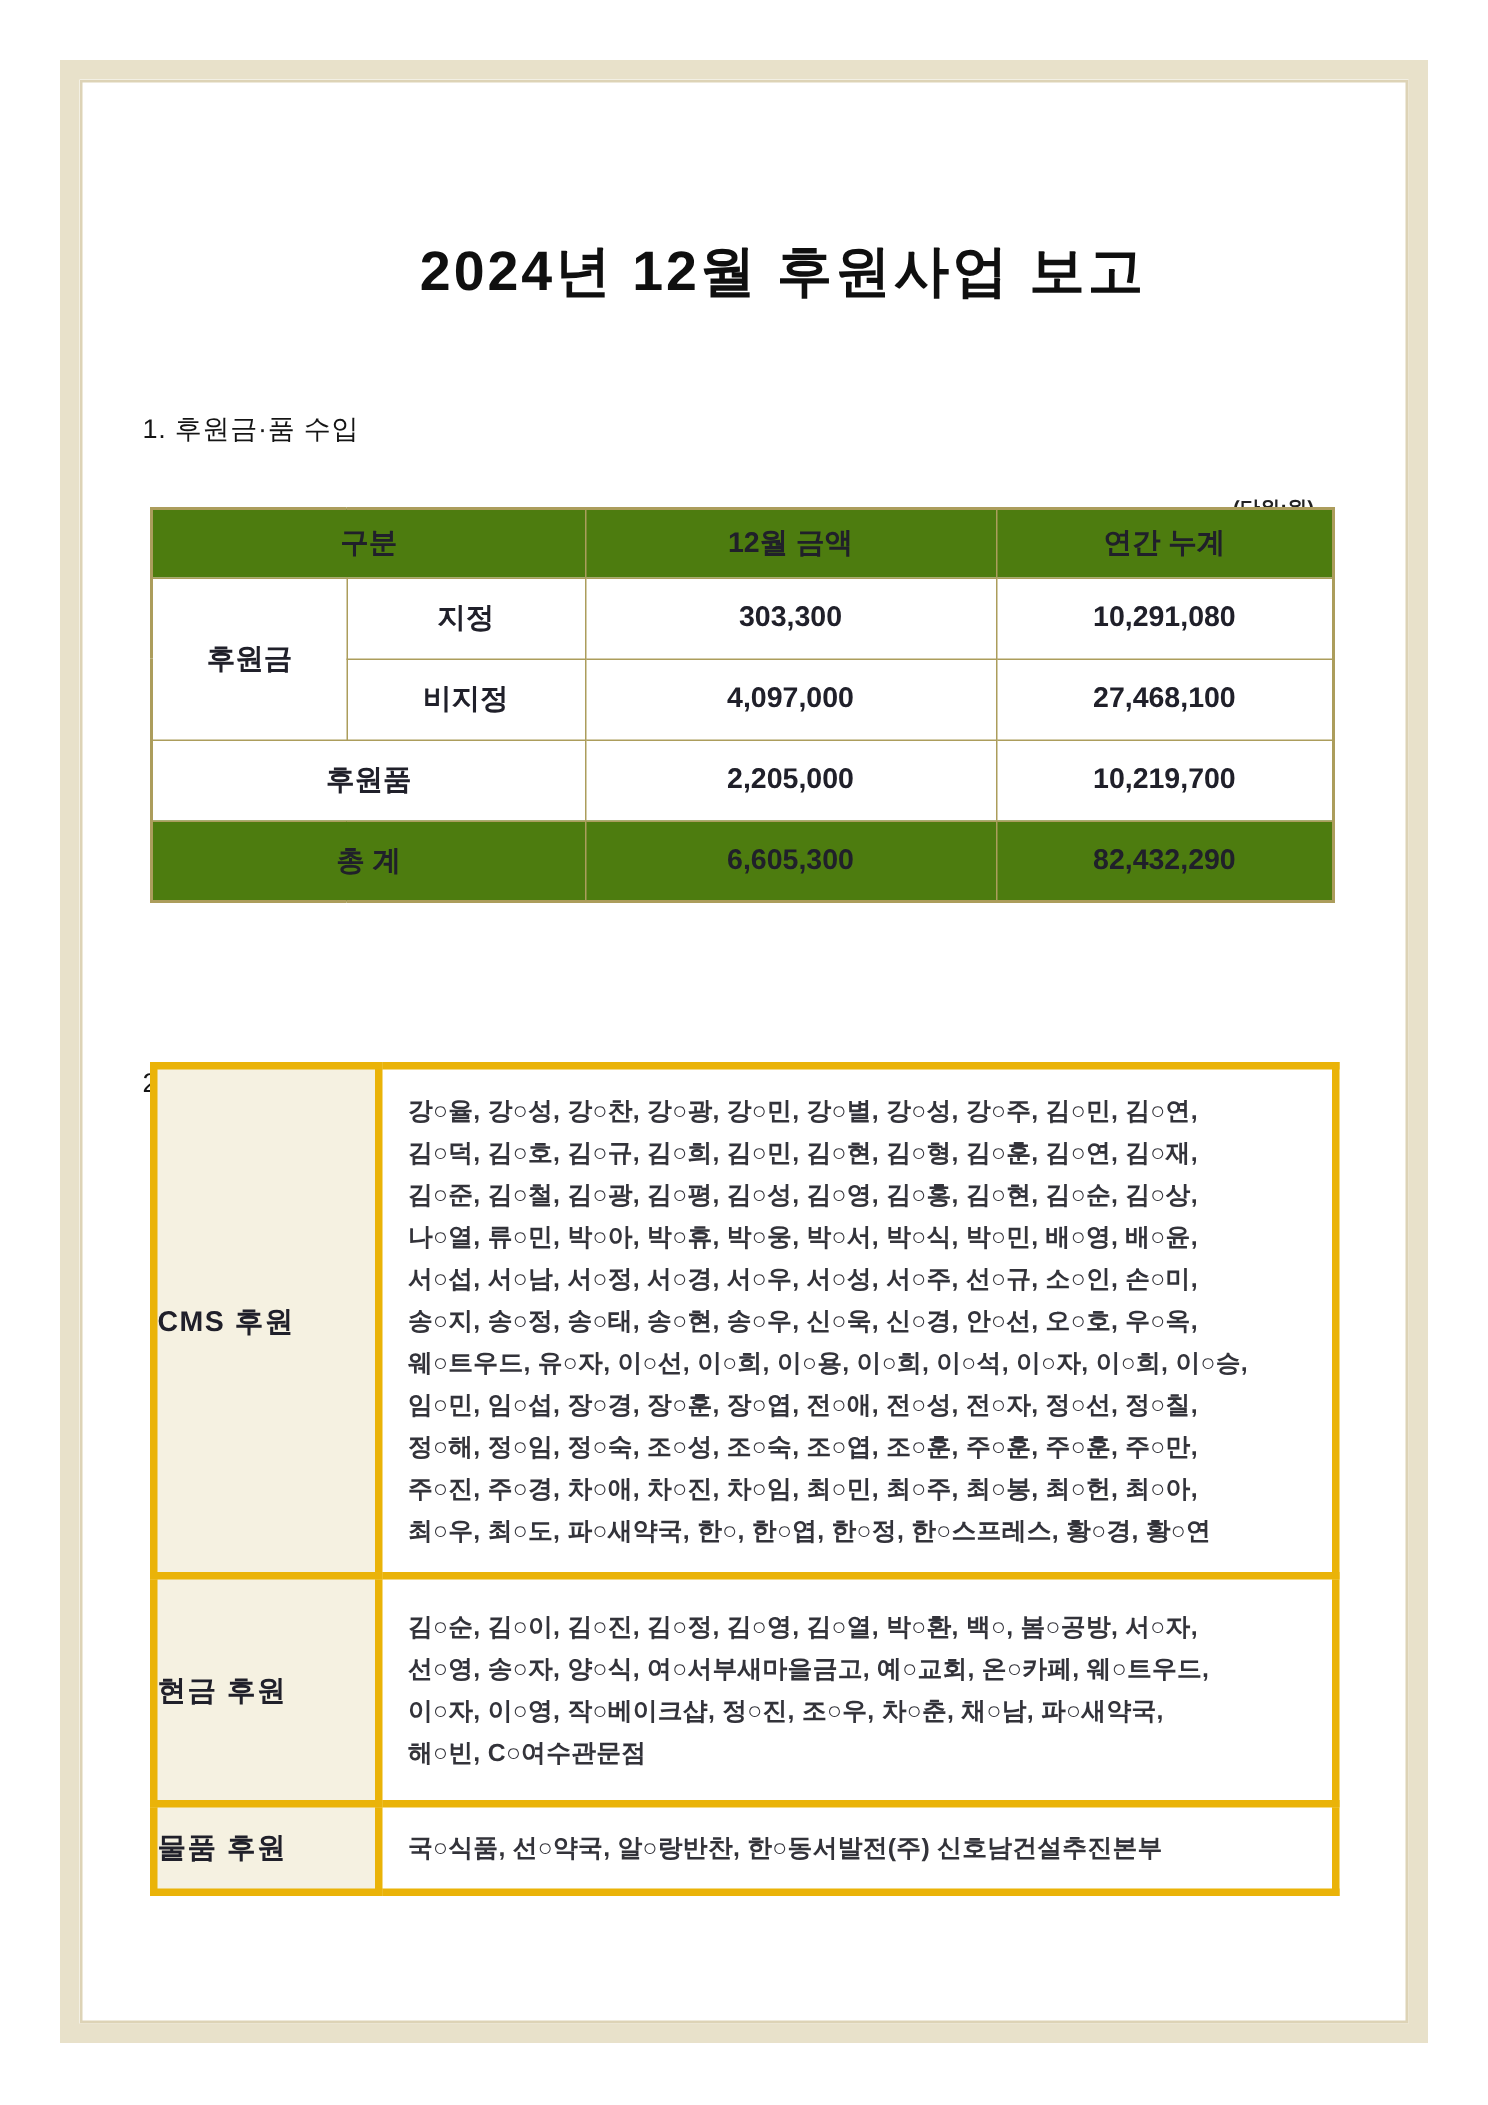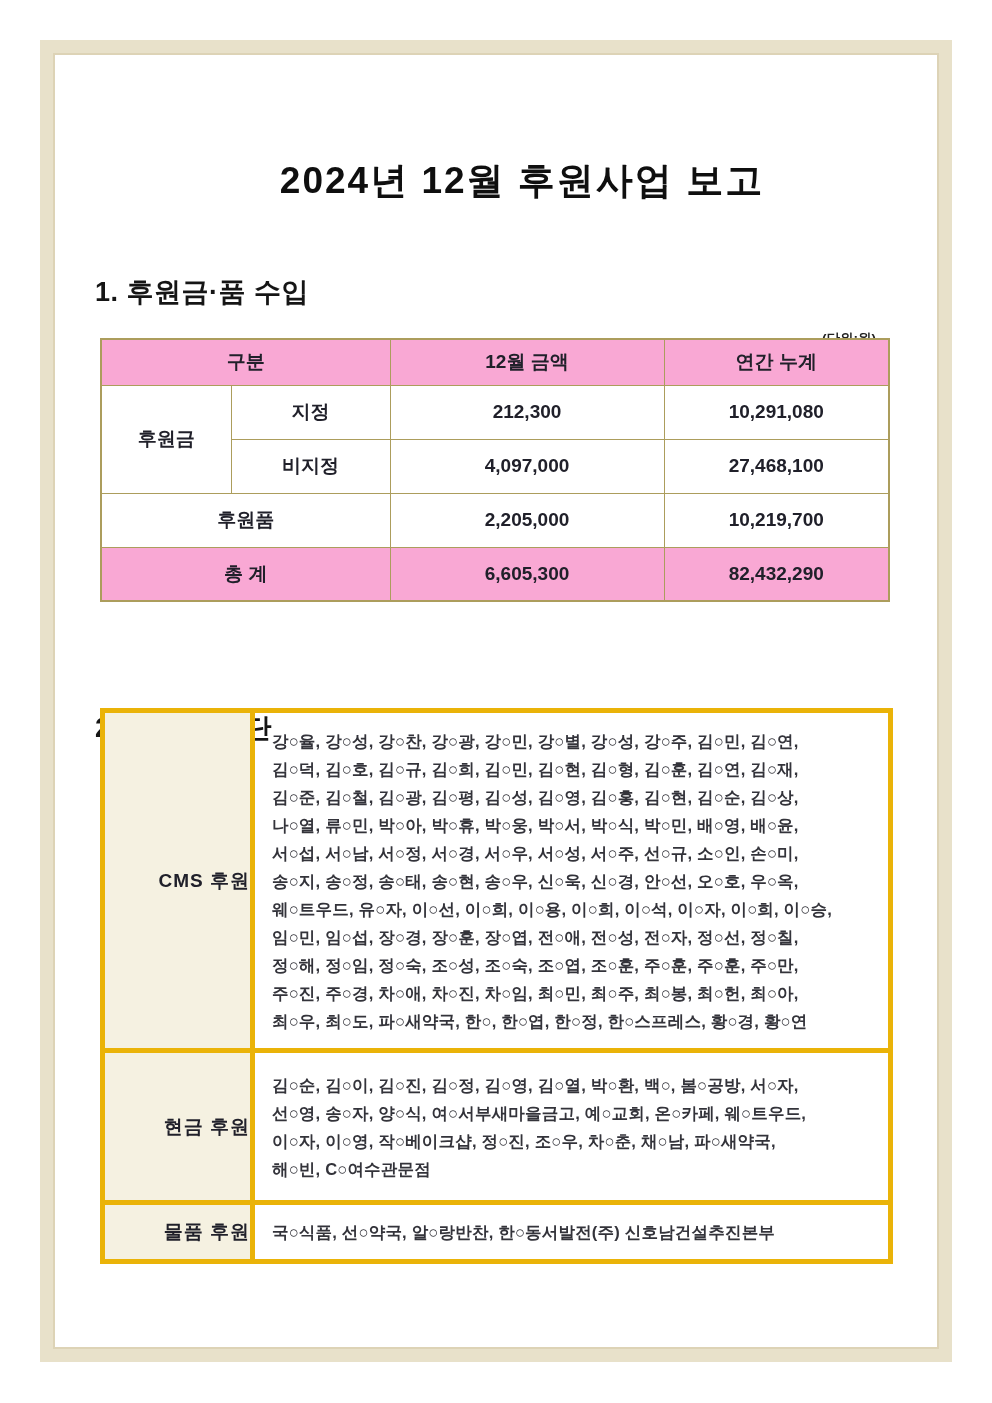--- a/index.html
+++ b/index.html
@@ -11,49 +11,49 @@
   .frame{
     position:absolute;left:40px;top:40px;width:912px;height:1322px;
     box-sizing:border-box;border:13px solid #e8e1ca;
     box-shadow:inset 0 0 0 2px #ddd3b6;
   }
   .doc-title{
     position:absolute;top:156px;left:0;width:100%;text-align:center;
     font-size:37px;font-weight:800;letter-spacing:2px;color:#0f0f0f;padding-left:26px;
   }
   .sec-heading{
-    position:absolute;left:95px;font-size:27px;font-weight:700;
+    position:absolute;left:95px;font-size:18px;font-weight:400;
     letter-spacing:0.5px;color:#151515;
   }
   #sec1-heading{top:274px;}
   #sec2-heading{top:662px;margin-top:48px;}
   .unit-note{
     position:absolute;top:313px;right:116px;font-size:13.5px;font-weight:700;color:#222;margin-top:17px;
   }
   table{border-collapse:collapse;table-layout:fixed;}
   .t1{
     position:absolute;left:100px;top:338px;width:788px;
     border:2px solid #ac9d5c;
   }
   .t1 th,.t1 td{
     border:1px solid #ac9d5c;text-align:center;vertical-align:middle;
     font-size:19px;font-weight:700;color:#20202a;padding:0;
   }
   .t1 .hdr-row{height:46px;}
   .t1 .data-row{height:54px;}
-  .shade{background:#f9a8d4;}
+  .shade{background:#4d7c0f;}
   .t2{
     position:absolute;left:100px;top:708px;width:788px;
     border:2px solid #ac9d5c;
   }
   .t2 td{
     border:5px solid #eab308;vertical-align:middle;padding:0;
   }
   .t2 .row-label{
-    background:#f5f1e1;text-align:right;font-size:19px;font-weight:700;
+    background:#f5f1e1;text-align:left;font-size:19px;font-weight:700;
     letter-spacing:1px;color:#20202a;width:150px;
   }
   .t2 .row-names{
     text-align:left;font-size:16.5px;font-weight:700;line-height:28px;
     color:#33333a;white-space:pre-line;padding:13px 8px 13px 17px;
     letter-spacing:0.2px;
   }
   #row-cms{height:340px;}
   #row-cash{height:152px;}
   #row-goods2{height:50px;}
@@ -77,21 +77,21 @@
     </colgroup>
   <tbody>
       <tr class="hdr-row">
     <th colspan="2" class="shade">구분</th>
     <th class="shade">12월 금액</th>
     <th class="shade">연간 누계</th>
   </tr>
   <tr class="data-row">
     <td rowspan="2">후원금</td>
     <td>지정</td>
-    <td>212,300</td>
+    <td>303,300</td>
     <td>10,291,080</td>
   </tr>
   <tr class="data-row">
     <td>비지정</td>
     <td>4,097,000</td>
     <td>27,468,100</td>
   </tr>
   <tr class="data-row">
     <td colspan="2">후원품</td>
     <td>2,205,000</td>

